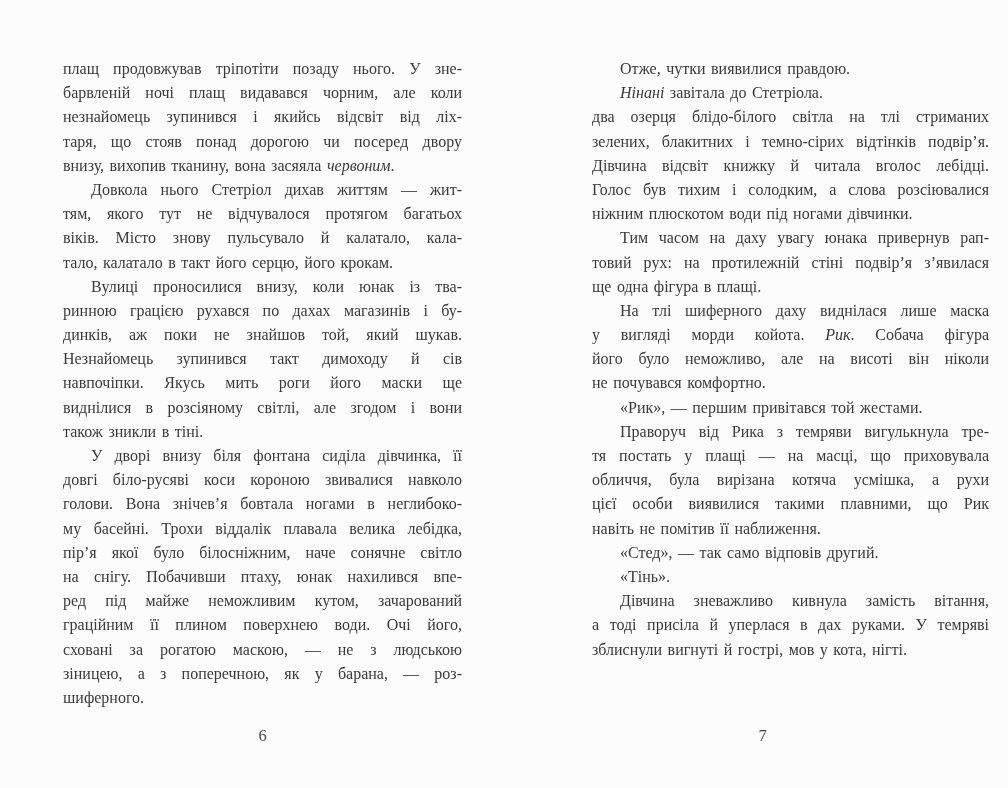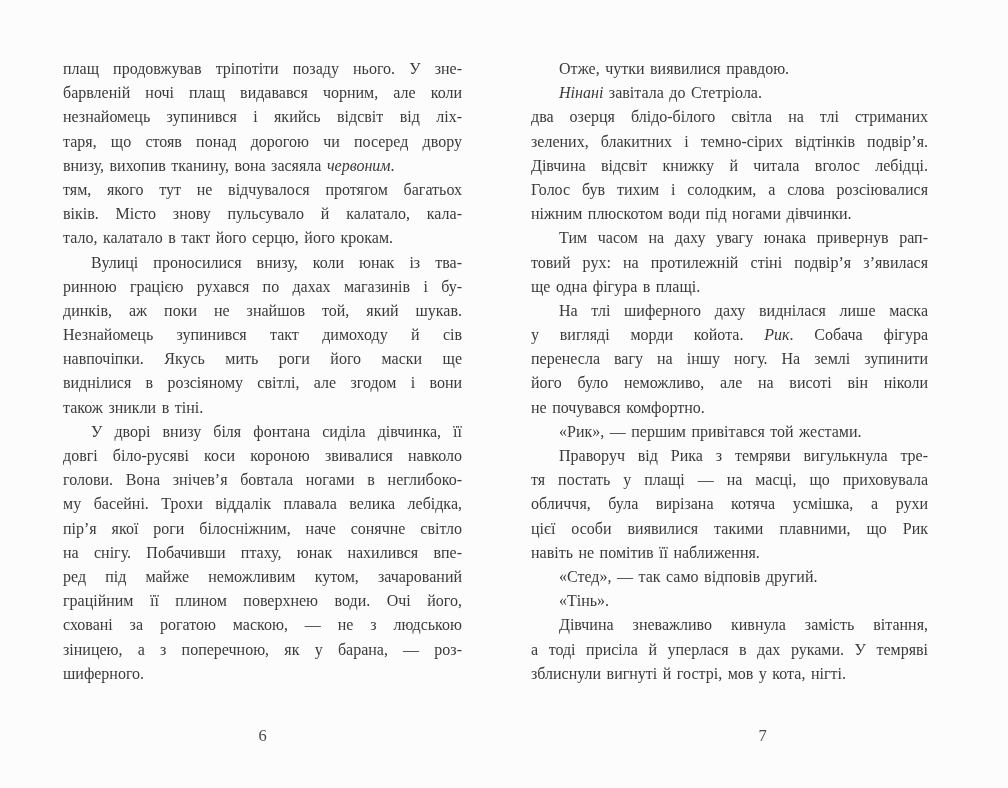--- a/index.html
+++ b/index.html
@@ -17,21 +17,21 @@
     overflow: hidden;
   }
   .page-text {
     position: absolute;
     top: 57px;
     font-size: 16px;
     line-height: 24.2px;
     word-spacing: 1.5px;
   }
   .page-text.left  { left: 63px;  width: 399px; }
-  .page-text.right { left: 531px; width: 397px; }
+  .page-text.right { left: 592px; width: 397px; }
   .paragraph { margin: 0; padding: 0; }
   .line {
     height: 24.2px;
     overflow: hidden;
     text-align: justify;
     text-align-last: justify;
     white-space: normal;
   }
   .line.last { text-align-last: left; }
   .line.indent { padding-left: 28px; }
@@ -54,39 +54,40 @@
 
   <div class="page-text left">
       <div class="paragraph">
         <div class="line"><span class="run">плащ продовжував тріпотіти позаду нього. У зне-</span></div>
         <div class="line"><span class="run">барвленій ночі плащ видавався чорним, але коли</span></div>
         <div class="line"><span class="run">незнайомець зупинився і якийсь відсвіт від ліх-</span></div>
         <div class="line"><span class="run">таря, що стояв понад дорогою чи посеред двору</span></div>
         <div class="line last"><span class="run">внизу, вихопив тканину, вона засяяла </span><span class="run italic">червоним</span><span class="run">.</span></div>
       </div>
       <div class="paragraph">
+        <div class="line indent"><span class="run">Довкола нього Стетріол дихав життям — жит-</span></div>
         <div class="line"><span class="run">тям, якого тут не відчувалося протягом багатьох</span></div>
         <div class="line"><span class="run">віків. Місто знову пульсувало й калатало, кала-</span></div>
         <div class="line last"><span class="run">тало, калатало в такт його серцю, його крокам.</span></div>
       </div>
       <div class="paragraph">
         <div class="line indent"><span class="run">Вулиці проносилися внизу, коли юнак із тва-</span></div>
         <div class="line"><span class="run">ринною грацією рухався по дахах магазинів і бу-</span></div>
         <div class="line"><span class="run">динків, аж поки не знайшов той, який шукав.</span></div>
         <div class="line"><span class="run">Незнайомець зупинився такт димоходу й сів</span></div>
         <div class="line"><span class="run">навпочіпки. Якусь мить роги його маски ще</span></div>
         <div class="line"><span class="run">виднілися в розсіяному світлі, але згодом і вони</span></div>
         <div class="line last"><span class="run">також зникли в тіні.</span></div>
       </div>
       <div class="paragraph">
         <div class="line indent"><span class="run">У дворі внизу біля фонтана сиділа дівчинка, її</span></div>
         <div class="line"><span class="run">довгі біло-русяві коси короною звивалися навколо</span></div>
         <div class="line"><span class="run">голови. Вона знічев’я бовтала ногами в неглибоко-</span></div>
         <div class="line"><span class="run">му басейні. Трохи віддалік плавала велика лебідка,</span></div>
-        <div class="line"><span class="run">пір’я якої роги білосніжним, наче сонячне світло</span></div>
+        <div class="line"><span class="run">пір’я якої було білосніжним, наче сонячне світло</span></div>
         <div class="line"><span class="run">на снігу. Побачивши птаху, юнак нахилився впе-</span></div>
         <div class="line"><span class="run">ред під майже неможливим кутом, зачарований</span></div>
         <div class="line"><span class="run">граційним її плином поверхнею води. Очі його,</span></div>
         <div class="line"><span class="run">сховані за рогатою маскою, — не з людською</span></div>
         <div class="line"><span class="run">зіницею, а з поперечною, як у барана, — роз-</span></div>
         <div class="line last"><span class="run">шиферного.</span></div>
       </div>
     </div>
 
   <div class="page-text right">
@@ -104,21 +105,20 @@
         <div class="line last"><span class="run">ніжним плюскотом води під ногами дівчинки.</span></div>
       </div>
       <div class="paragraph">
         <div class="line indent"><span class="run">Тим часом на даху увагу юнака привернув рап-</span></div>
         <div class="line"><span class="run">товий рух: на протилежній стіні подвір’я з’явилася</span></div>
         <div class="line last"><span class="run">ще одна фігура в плащі.</span></div>
       </div>
       <div class="paragraph">
         <div class="line indent"><span class="run">На тлі шиферного даху виднілася лише маска</span></div>
         <div class="line"><span class="run">у вигляді морди койота. </span><span class="run italic">Рик</span><span class="run">. Собача фігура</span></div>
-        <div class="line"><span class="run">перенесла вагу на іншу ногу. На землі зупинити</span></div>
         <div class="line"><span class="run">його було неможливо, але на висоті він ніколи</span></div>
         <div class="line last"><span class="run">не почувався комфортно.</span></div>
       </div>
       <div class="paragraph">
         <div class="line last indent"><span class="run">«Рик», — першим привітався той жестами.</span></div>
       </div>
       <div class="paragraph">
         <div class="line indent"><span class="run">Праворуч від Рика з темряви вигулькнула тре-</span></div>
         <div class="line"><span class="run">тя постать у плащі — на масці, що приховувала</span></div>
         <div class="line"><span class="run">обличчя, була вирізана котяча усмішка, а рухи</span></div>

